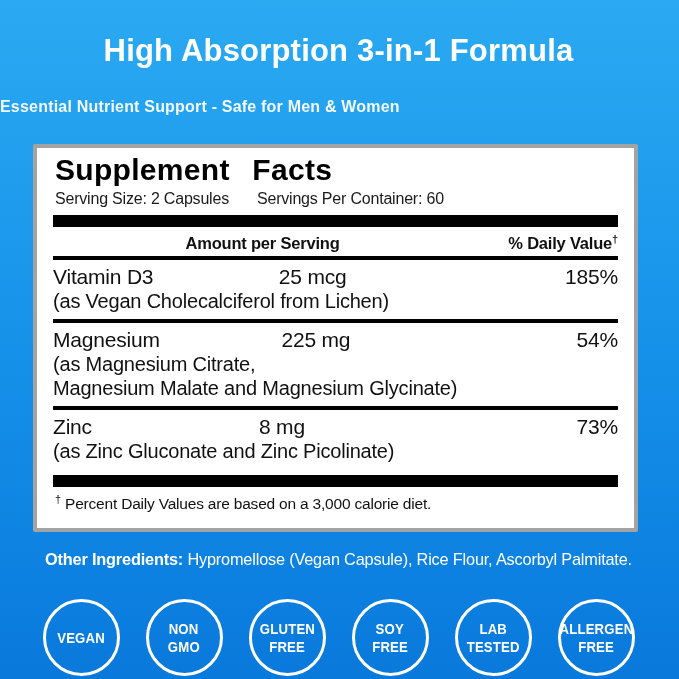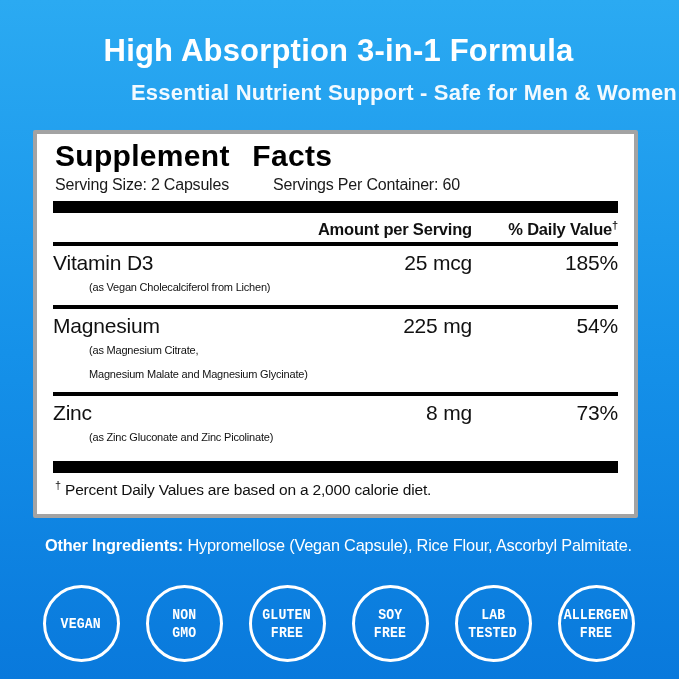--- a/index.html
+++ b/index.html
@@ -12,76 +12,76 @@
   .page { width: 677px; height: 679px; position: relative; }
 
   
   .hero-title {
     margin: 0; padding-top: 30px;
     text-align: center; color: #FFFFFF;
     font-size: 31px; font-weight: bold; letter-spacing: 0.2px;
     line-height: 42px;
   }
   .hero-subtitle {
-    margin: 6px 0 0 0;
-    text-align: right; color: #F2FAFF;
-    font-size: 22px; font-weight: 600; letter-spacing: 0.2px;
+    margin: 20px 0 0 0;
+    text-align: left; color: #F2FAFF;
+    font-size: 16px; font-weight: 600; letter-spacing: 0.2px;
     line-height: 30px;
   }
 
   
   .facts-panel {
     box-sizing: border-box;
     width: 605px; margin: 22px 0 0 33px;
     background: #FFFFFF;
     border: 4px solid #a3a3a3;
     border-radius: 2px;
     padding: 4px 16px 8px 16px;
     color: #111111;
     letter-spacing: -0.2px;
   }
   .facts-title {
     margin: 2px 0 0 2px;
     font-size: 30px; font-weight: bold; letter-spacing: 0.3px;
     word-spacing: 14px; line-height: 32px; color: #000000;
   }
   .serving-row {
-    display: flex; gap: 44px;
+    display: flex; gap: 28px;
     font-size: 16px; line-height: 20px; margin: 3px 0 0 2px; color: #1a1a1a;
   }
   .bar-thick { height: 12px; background: #000000; margin-top: 6px; }
   .grid-row {
     display: grid; grid-template-columns: auto 1fr 146px;
     align-items: baseline;
   }
   .header-row { padding: 6px 0 3px 0; font-size: 16.5px; font-weight: bold; line-height: 20px; }
-  .col-amount, .amount { text-align: right; }
+  .col-amount, .amount { text-align: center; }
   .col-dv, .dv { text-align: right; }
   .rule-med { height: 0; border-bottom: 4px solid #000000; }
   .nutrient-block { padding: 5px 0 6px 0; }
   .nutrient-block .grid-row { font-size: 21px; line-height: 24px; }
   .nutrient-name { font-weight: normal; }
-  .detail-line { font-size: 11px; line-height: 24px; margin-left: 36px; }
+  .detail-line { font-size: 20px; line-height: 24px; }
   .divider { height: 0; border-bottom: 4px solid #000000; }
   .footnote { font-size: 15.5px; line-height: 20px; padding: 7px 0 6px 2px; }
   sup.dagger { font-size: 11px; line-height: 0; }
 
   
   .other-ingredients {
     margin: 15px 0 0 0; text-align: center; color: #FFFFFF;
     font-size: 17px; line-height: 26px; letter-spacing: -0.2px;
     transform: scaleX(0.96); transform-origin: center;
     white-space: nowrap;
   }
   .other-ingredients b { font-weight: bold; }
 
   
   .badges {
     margin-top: 26px;
-    display: flex; justify-content: center; gap: 26px; font-family: Liberation Mono, monospace;
+    display: flex; justify-content: center; gap: 26px;
   }
   .badge {
     box-sizing: border-box;
     width: 77px; height: 77px;
     border: 3px solid #FFFFFF; border-radius: 50%;
     display: flex; flex-direction: column;
     align-items: center; justify-content: center;
     color: #FFFFFF;
   }
   .badge-line {
@@ -144,21 +144,21 @@
         <span class="amount">8 mg</span>
         <span class="dv">73%</span>
       </div>
       <div class="detail-line">(as Zinc Gluconate and Zinc Picolinate)</div>
     </div>
 
     <div class="bar-thick"></div>
 
     <div class="footnote">
       <sup class="dagger">†</sup>
-      <span>Percent Daily Values are based on a 2,000 calorie diet.</span>
+      <span>Percent Daily Values are based on a 3,000 calorie diet.</span>
     </div>
   </section>
 
   <p class="other-ingredients">
     <b>Other Ingredients:</b><span> Hypromellose (Vegan Capsule), Rice Flour, Ascorbyl Palmitate.</span>
   </p>
 
   <div class="badges">
     <div class="badge">
       <span class="badge-line">VEGAN</span>

